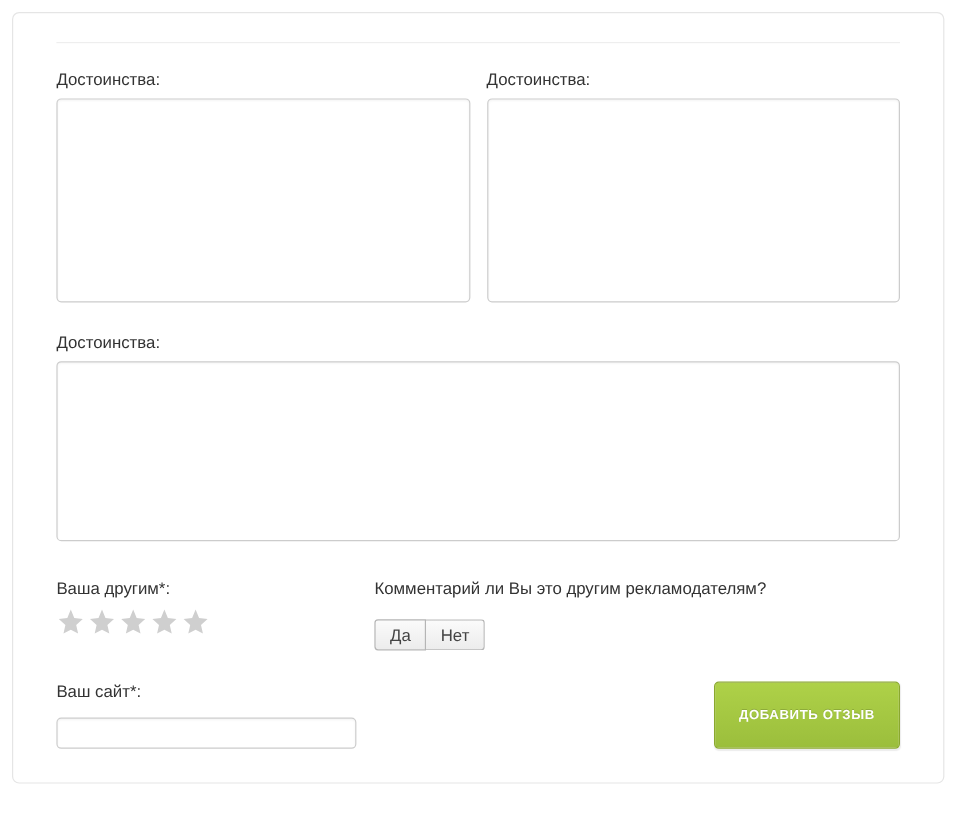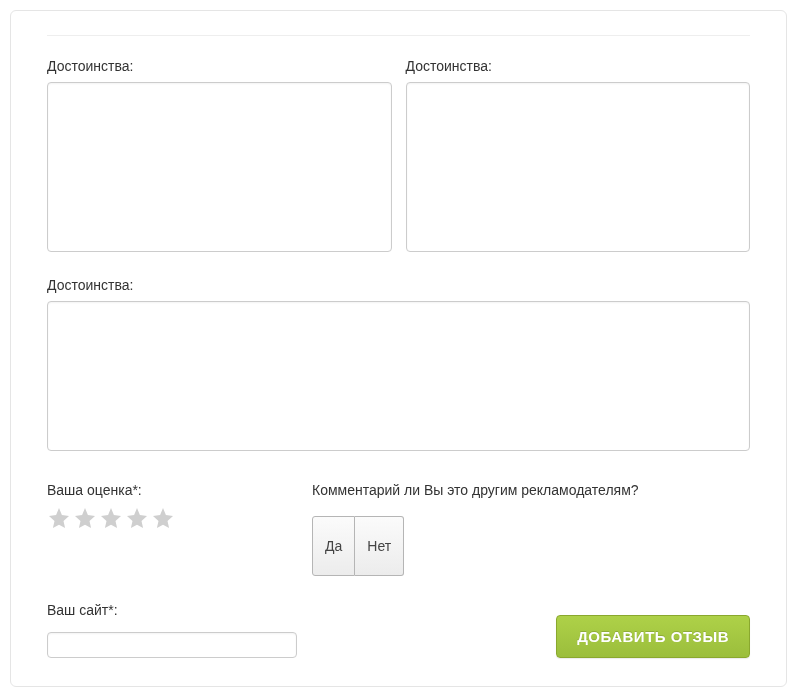--- a/index.html
+++ b/index.html
@@ -75,29 +75,28 @@
   .star path { fill: #cfcfcf; }
   .btn-group {
     margin-top: 10px;
     display: inline-flex;
   }
   .btn-toggle {
     border: 1px solid #b5b5b5;
     background: linear-gradient(#fbfbfb, #ececec);
     color: #444;
     font: inherit;
-    padding: 21px 12px;
+    padding: 4px 12px;
     cursor: pointer;
   }
   .btn-toggle:first-child { border-radius: 3px 0 0 3px; }
   .btn-toggle:last-child  { border-left: 0; border-radius: 0 3px 3px 0; }
   .site-row {
     margin-top: 26px;
     display: flex;
-    align-items: flex-end;
   }
   .site-left { width: 265px; }
   input.text-input {
     width: 250px;
     border: 1px solid #ccc;
     border-radius: 4px;
     padding: 4px 6px;
     font: inherit;
     background: #fff;
     box-shadow: inset 0 1px 2px rgba(0,0,0,.05);
@@ -108,21 +107,21 @@
     display: flex;
     justify-content: flex-end;
   }
   .submit-btn {
     border: 1px solid #8aa82e;
     border-radius: 4px;
     background: linear-gradient(#aed148, #9bbe3c);
     color: #fff;
     font: inherit;
     font-weight: bold;
-    font-size: 15px;
+    font-size: 11px;
     letter-spacing: .5px;
     padding: 12px 20px;
     cursor: pointer;
     text-shadow: 0 -1px 0 rgba(0,0,0,.15);
     box-shadow: 0 1px 1px rgba(0,0,0,.08);
   }
 </style>
 </head>
 <body>
 
@@ -140,21 +139,21 @@
     </div>
   </div>
 
   <div class="full">
     <label class="label">Достоинства:</label>
     <textarea class="field big" style=""></textarea>
   </div>
 
   <div class="row">
     <div class="rating-block">
-      <span class="label">Ваша оценка*:</span>
+      <span class="label">Ваша другим*:</span>
       <div class="stars">
         <span class="star">
             <svg viewBox="0 0 24 24">
               <path d="M12 2l2.9 6.9L22 9.9l-5.5 5 1.6 7.1L12 18.8 5.9 22l1.6-7.1L2 9.9l7.1-1z"></path>
             </svg>
           </span>
         <span class="star">
             <svg viewBox="0 0 24 24">
               <path d="M12 2l2.9 6.9L22 9.9l-5.5 5 1.6 7.1L12 18.8 5.9 22l1.6-7.1L2 9.9l7.1-1z"></path>
             </svg>

